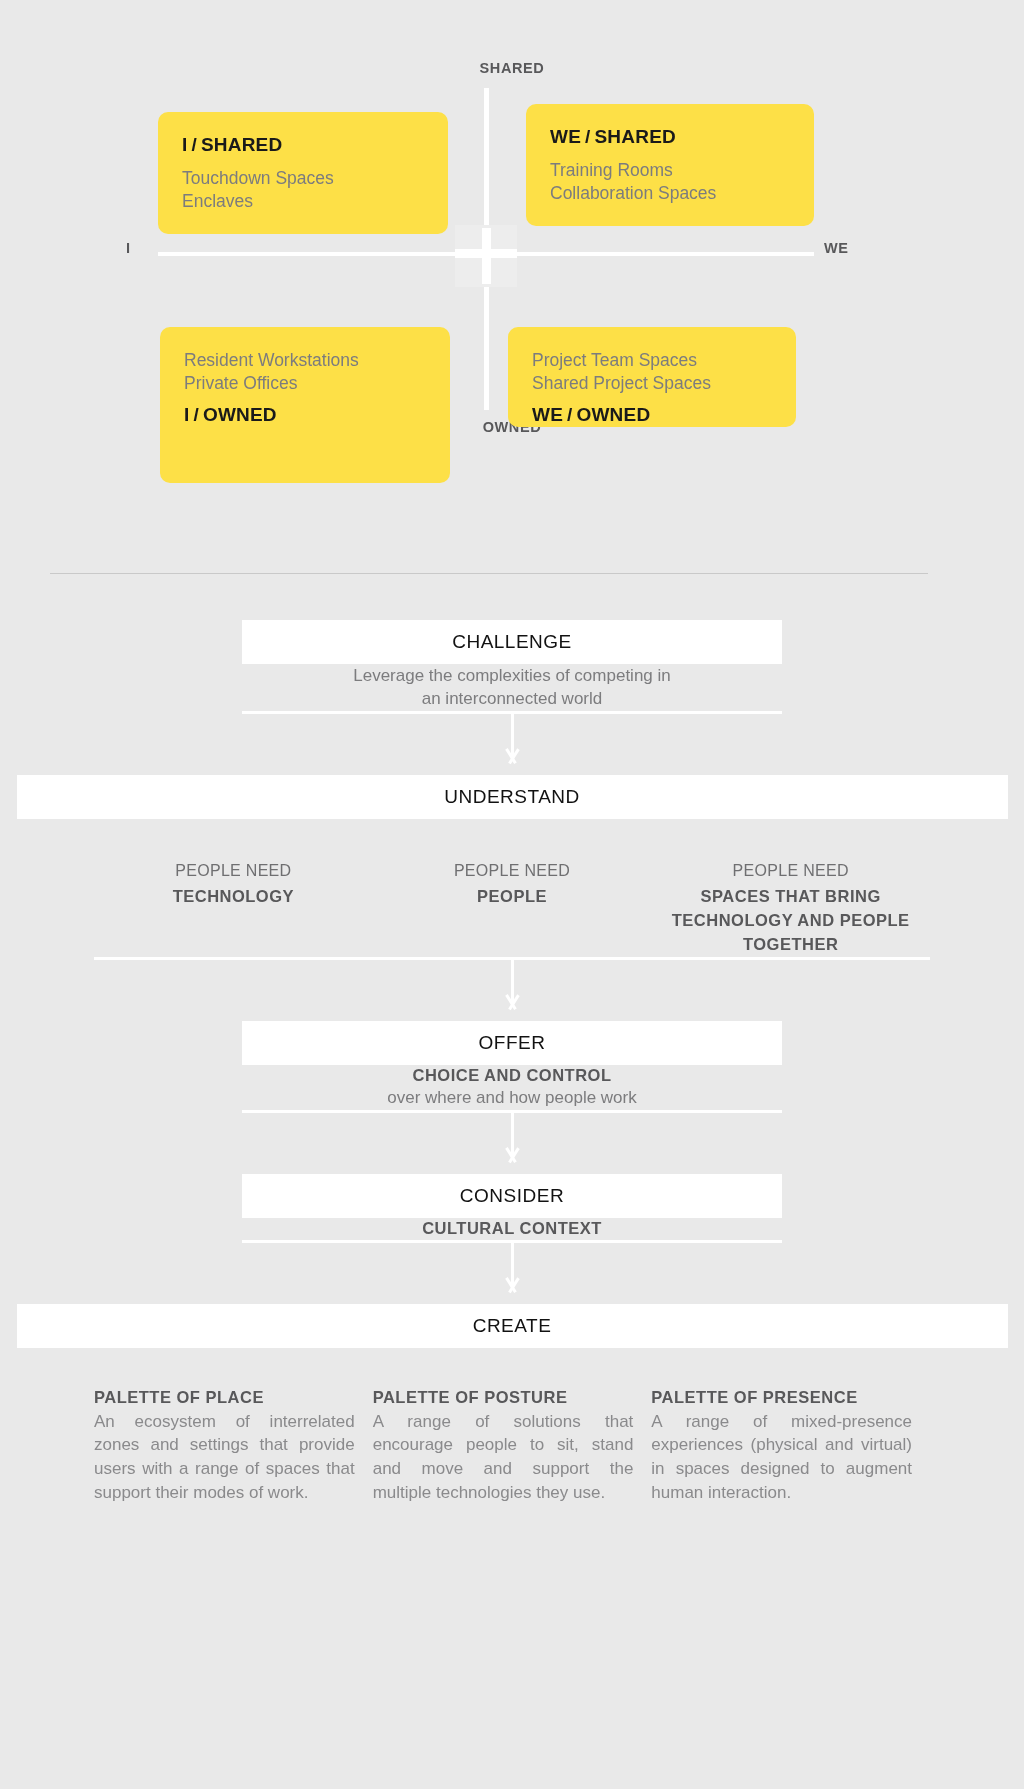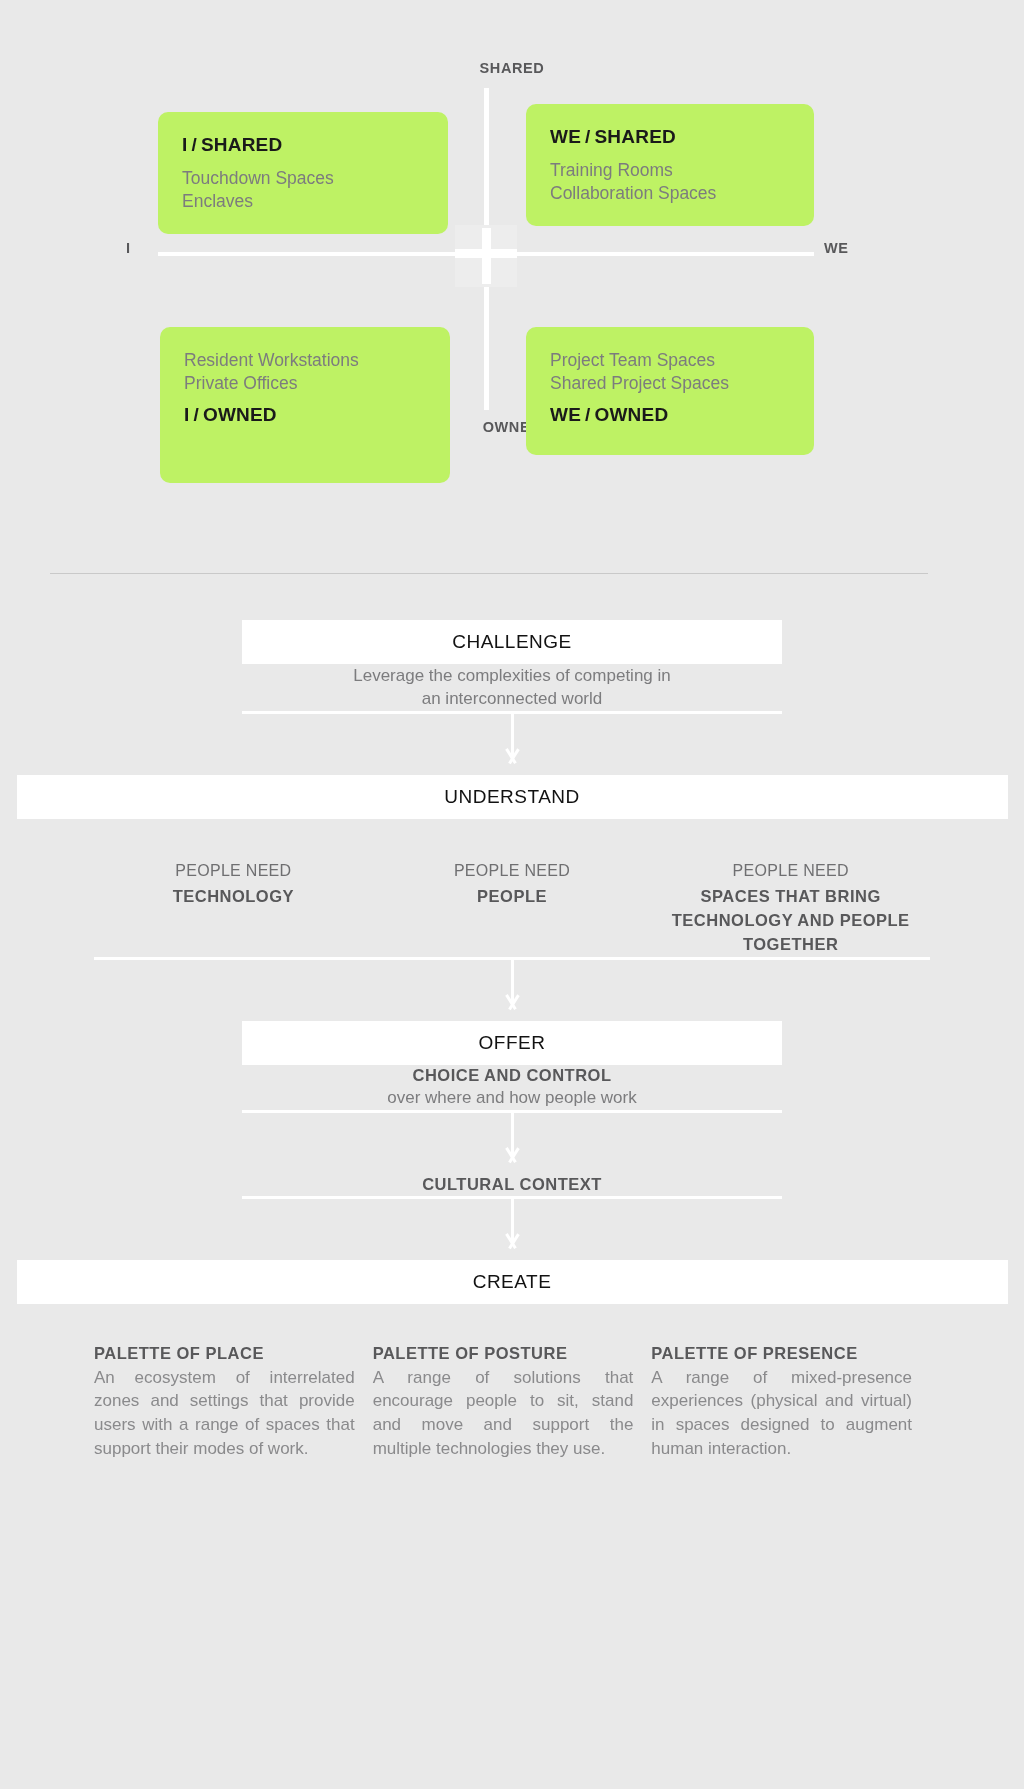--- a/index.html
+++ b/index.html
@@ -73,29 +73,29 @@
     position: absolute;
     left: 455px;
     top: 249px;
     width: 62px;
     height: 9px;
     background: #ffffff;
   }
 
   .qcard {
     position: absolute;
-    background: #bef264;
+    background: #fde047;
     border-radius: 10px;
     padding: 22px 24px;
     box-sizing: border-box;
   }
   .qcard.tl { left: 158px;  top: 112px; width: 290px; height: 122px; }
   .qcard.tr { left: 526px;  top: 104px; width: 288px; height: 122px; }
   .qcard.bl { left: 160px;  top: 327px; width: 290px; height: 156px; }
-  .qcard.br { left: 526px;  top: 327px; width: 288px; height: 128px; }
+  .qcard.br { left: 508px;  top: 327px; width: 288px; height: 100px; }
 
   .qcard-title {
     font-weight: bold;
     font-size: 19px;
     color: #1a1a1a;
     letter-spacing: 0.2px;
     margin: 0 0 10px 0;
     line-height: 1.2;
   }
   .qcard-title.below { margin: 8px 0 0 0; }
@@ -333,20 +333,21 @@
     </div>
   </div>
 
   <div class="connector">
     <div class="rule rule-narrow"></div>
     <div class="shaft"></div>
     <div class="head"></div>
   </div>
 
   <div class="stage">
+    <div class="stage-bar bar-narrow">CONSIDER</div>
     <div class="stage-sub">
       <div class="sub-strong">CULTURAL CONTEXT</div>
     </div>
   </div>
 
   <div class="connector">
     <div class="rule rule-narrow"></div>
     <div class="shaft"></div>
     <div class="head"></div>
   </div>

